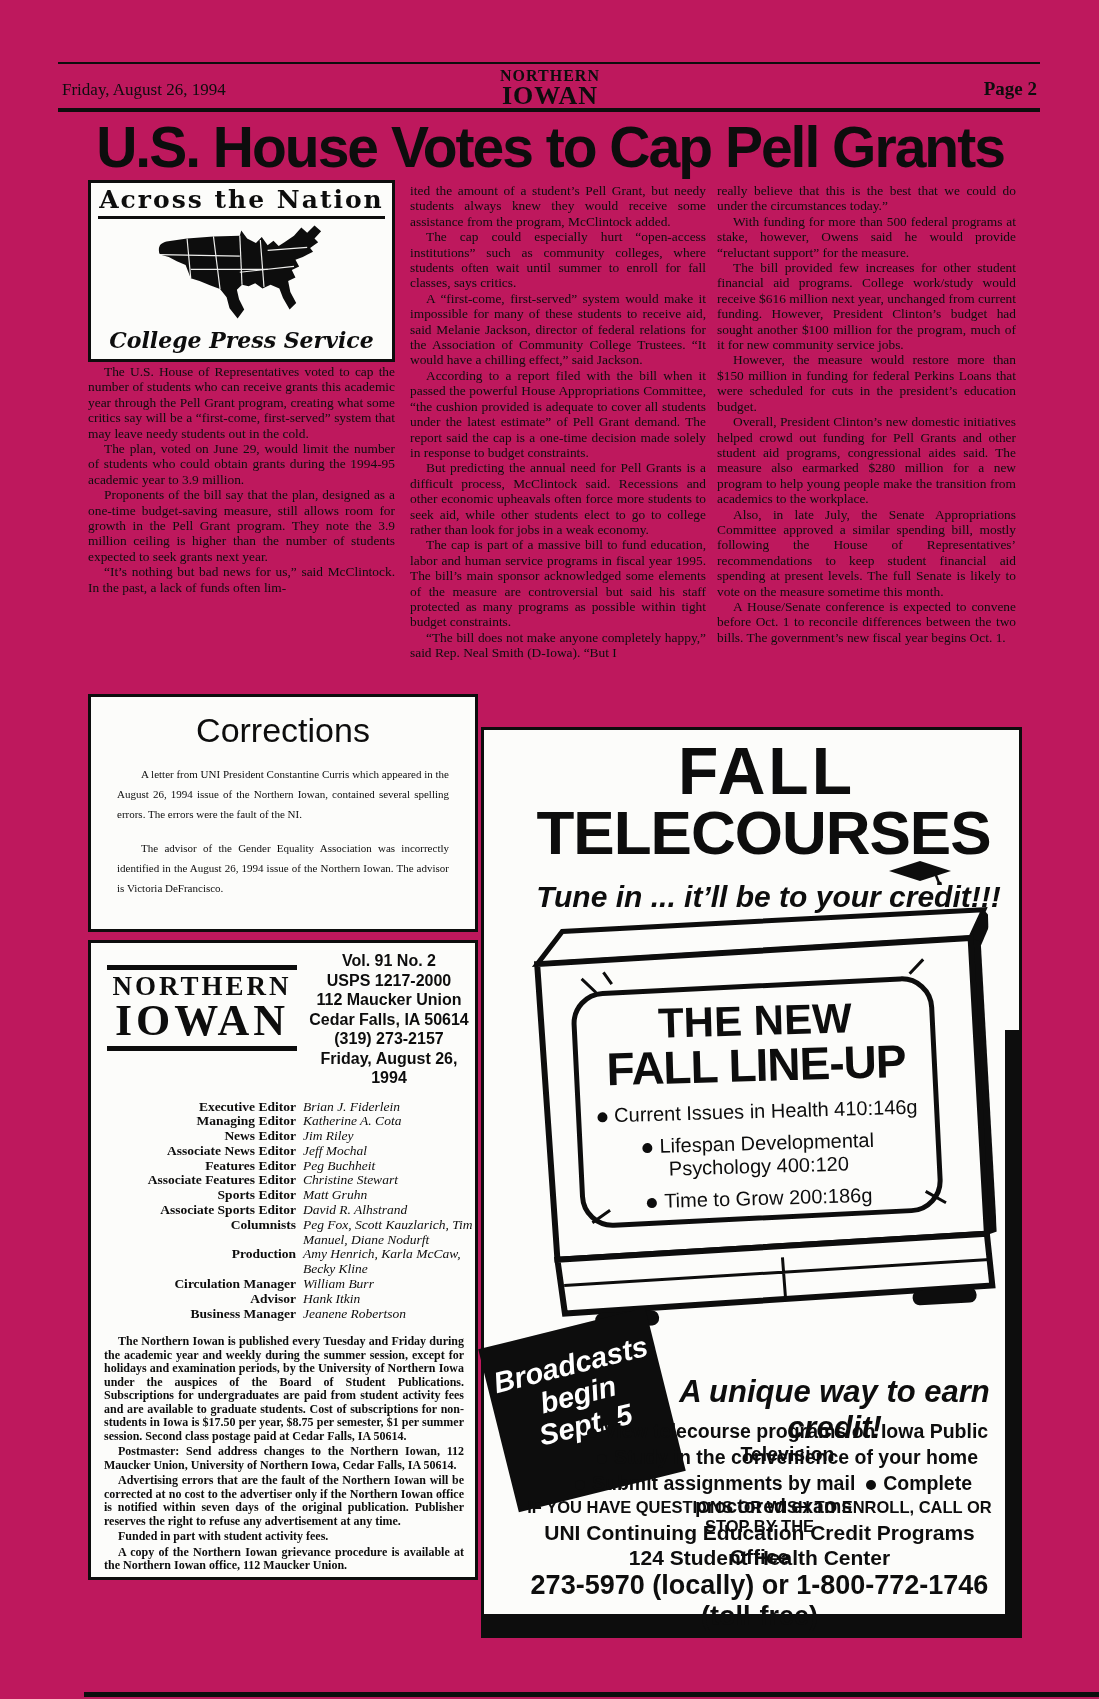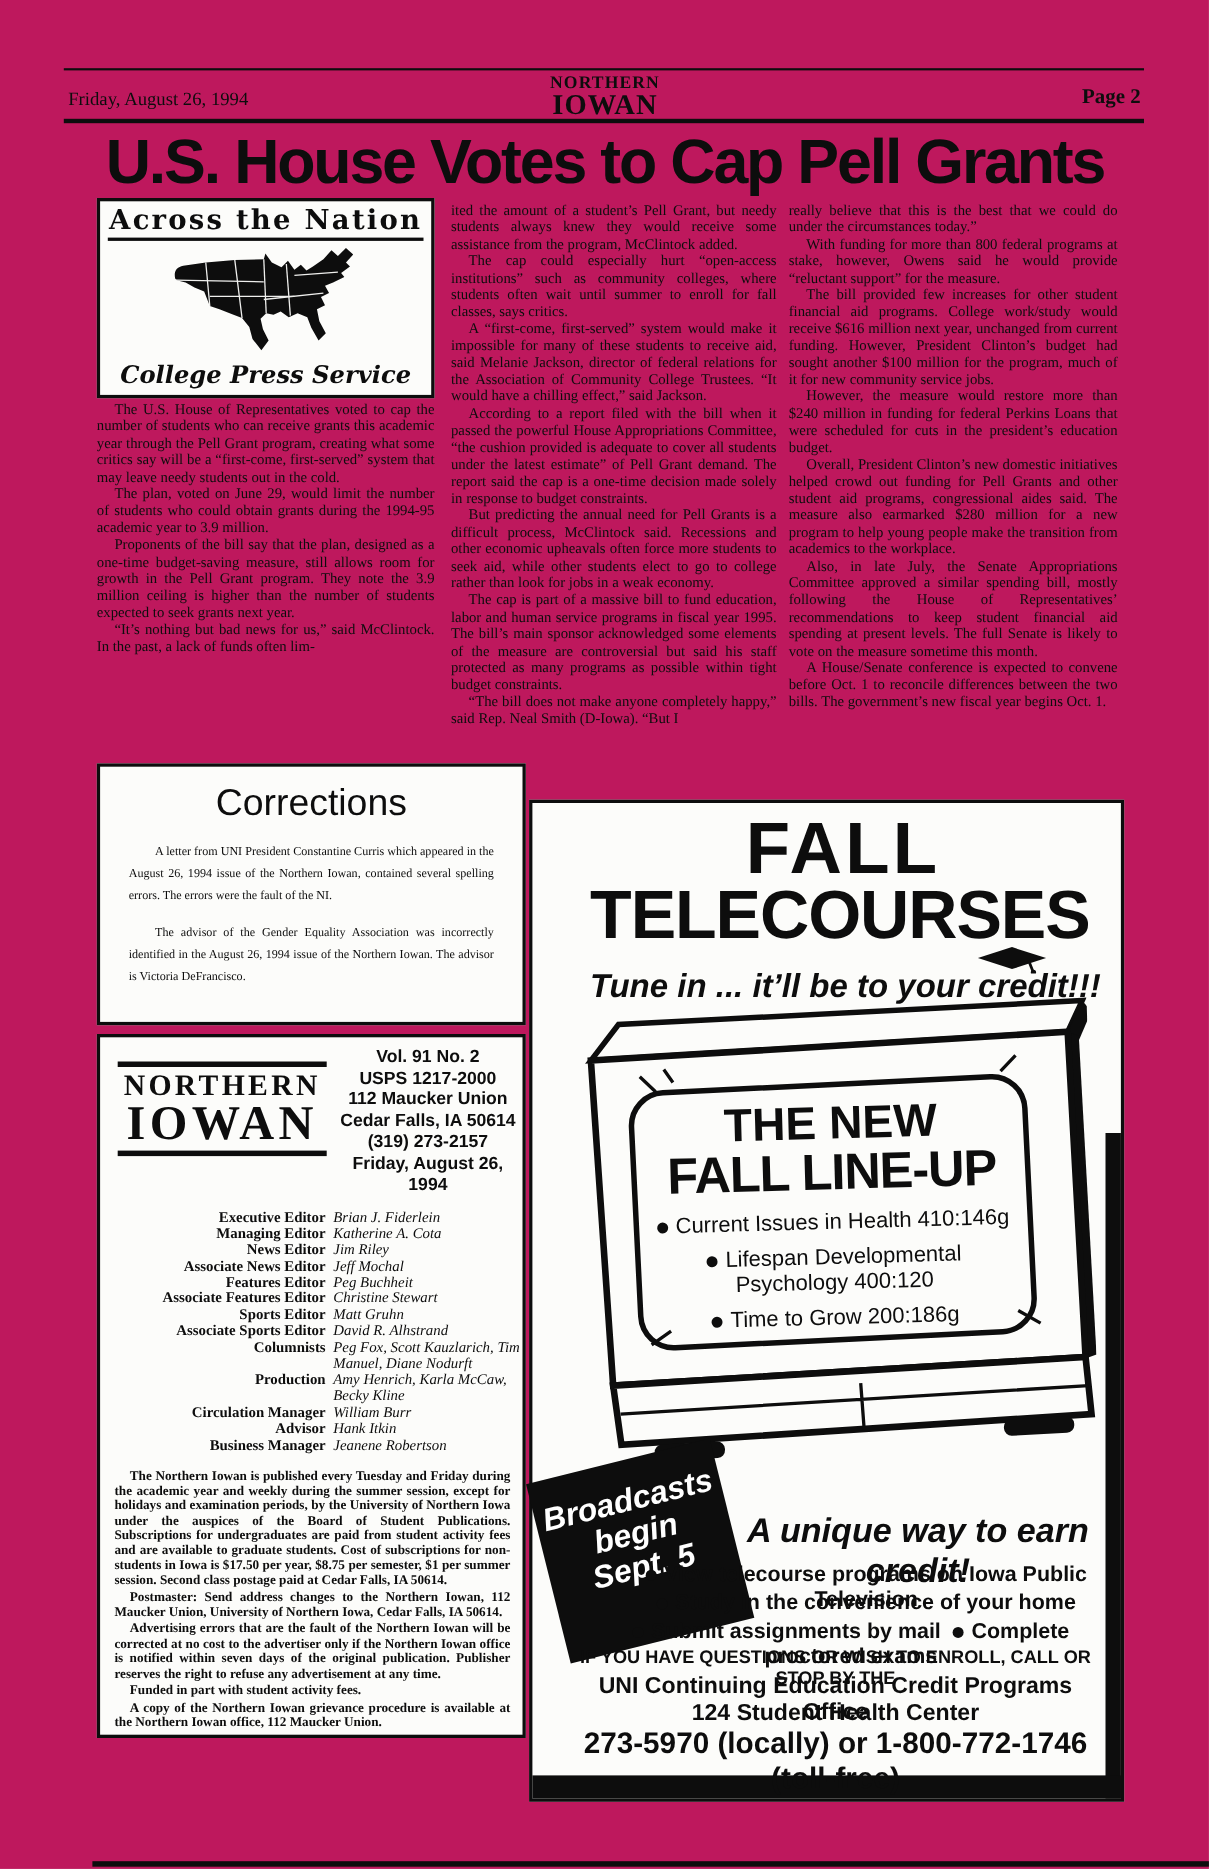--- a/index.html
+++ b/index.html
@@ -142,23 +142,23 @@
     <p>The cap could especially hurt “open-access institutions” such as community colleges, where students often wait until summer to enroll for fall classes, says critics.</p>
     <p>A “first-come, first-served” system would make it impossible for many of these students to receive aid, said Melanie Jackson, director of federal relations for the Association of Community College Trustees. “It would have a chilling effect,” said Jackson.</p>
     <p>According to a report filed with the bill when it passed the powerful House Appropriations Committee, “the cushion provided is adequate to cover all students under the latest estimate” of Pell Grant demand. The report said the cap is a one-time decision made solely in response to budget constraints.</p>
     <p>But predicting the annual need for Pell Grants is a difficult process, McClintock said. Recessions and other economic upheavals often force more students to seek aid, while other students elect to go to college rather than look for jobs in a weak economy.</p>
     <p>The cap is part of a massive bill to fund education, labor and human service programs in fiscal year 1995. The bill’s main sponsor acknowledged some elements of the measure are controversial but said his staff protected as many programs as possible within tight budget constraints.</p>
     <p>“The bill does not make anyone completely happy,” said Rep. Neal Smith (D-Iowa). “But I</p>
   </div>
 
   <div class="abs col" style="left:717px;top:183px;width:299px;">
     <p class="noind">really believe that this is the best that we could do under the circumstances today.”</p>
-    <p>With funding for more than 800 federal programs at stake, however, Owens said he would provide “reluctant support” for the measure.</p>
+    <p>With funding for more than 500 federal programs at stake, however, Owens said he would provide “reluctant support” for the measure.</p>
     <p>The bill provided few increases for other student financial aid programs. College work/study would receive $616 million next year, unchanged from current funding. However, President Clinton’s budget had sought another $100 million for the program, much of it for new community service jobs.</p>
-    <p>However, the measure would restore more than $240 million in funding for federal Perkins Loans that were scheduled for cuts in the president’s education budget.</p>
+    <p>However, the measure would restore more than $150 million in funding for federal Perkins Loans that were scheduled for cuts in the president’s education budget.</p>
     <p>Overall, President Clinton’s new domestic initiatives helped crowd out funding for Pell Grants and other student aid programs, congressional aides said. The measure also earmarked $280 million for a new program to help young people make the transition from academics to the workplace.</p>
     <p>Also, in late July, the Senate Appropriations Committee approved a similar spending bill, mostly following the House of Representatives’ recommendations to keep student financial aid spending at present levels. The full Senate is likely to vote on the measure sometime this month.</p>
     <p>A House/Senate conference is expected to convene before Oct. 1 to reconcile differences between the two bills. The government’s new fiscal year begins Oct. 1.</p>
   </div>
 
   <div class="abs corr-box" style="left:88px;top:694px;">
     <div class="corr-title">Corrections</div>
     <div class="corr-body">
       <p>A letter from UNI President Constantine Curris which appeared in the August 26, 1994 issue of the Northern Iowan, contained several spelling errors. The errors were the fault of the NI.</p>
       <p>The advisor of the Gender Equality Association was incorrectly identified in the August 26, 1994 issue of the Northern Iowan. The advisor is Victoria DeFrancisco.</p>

